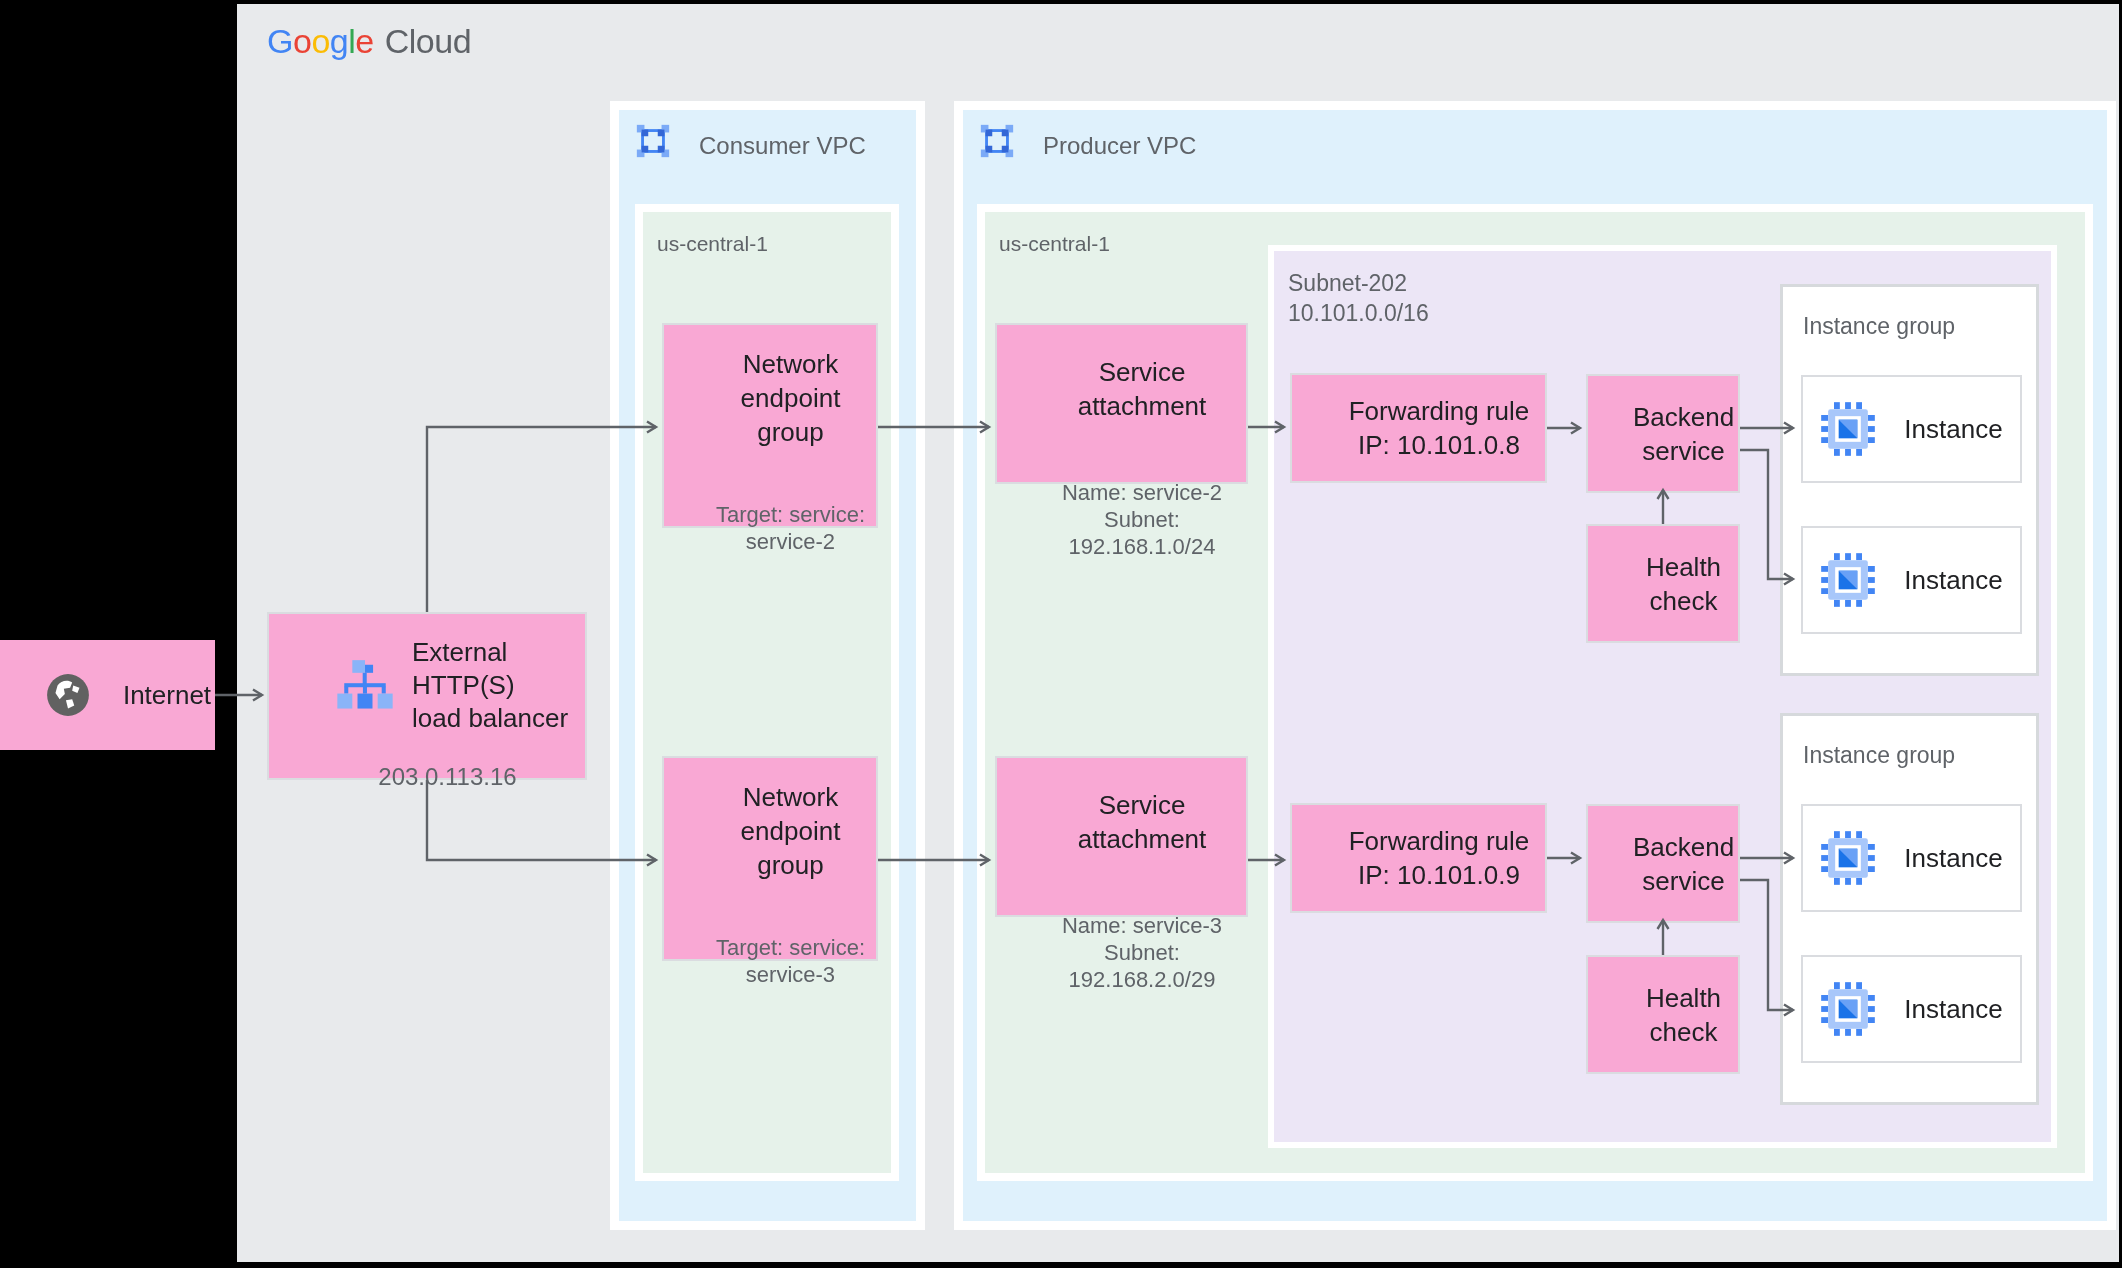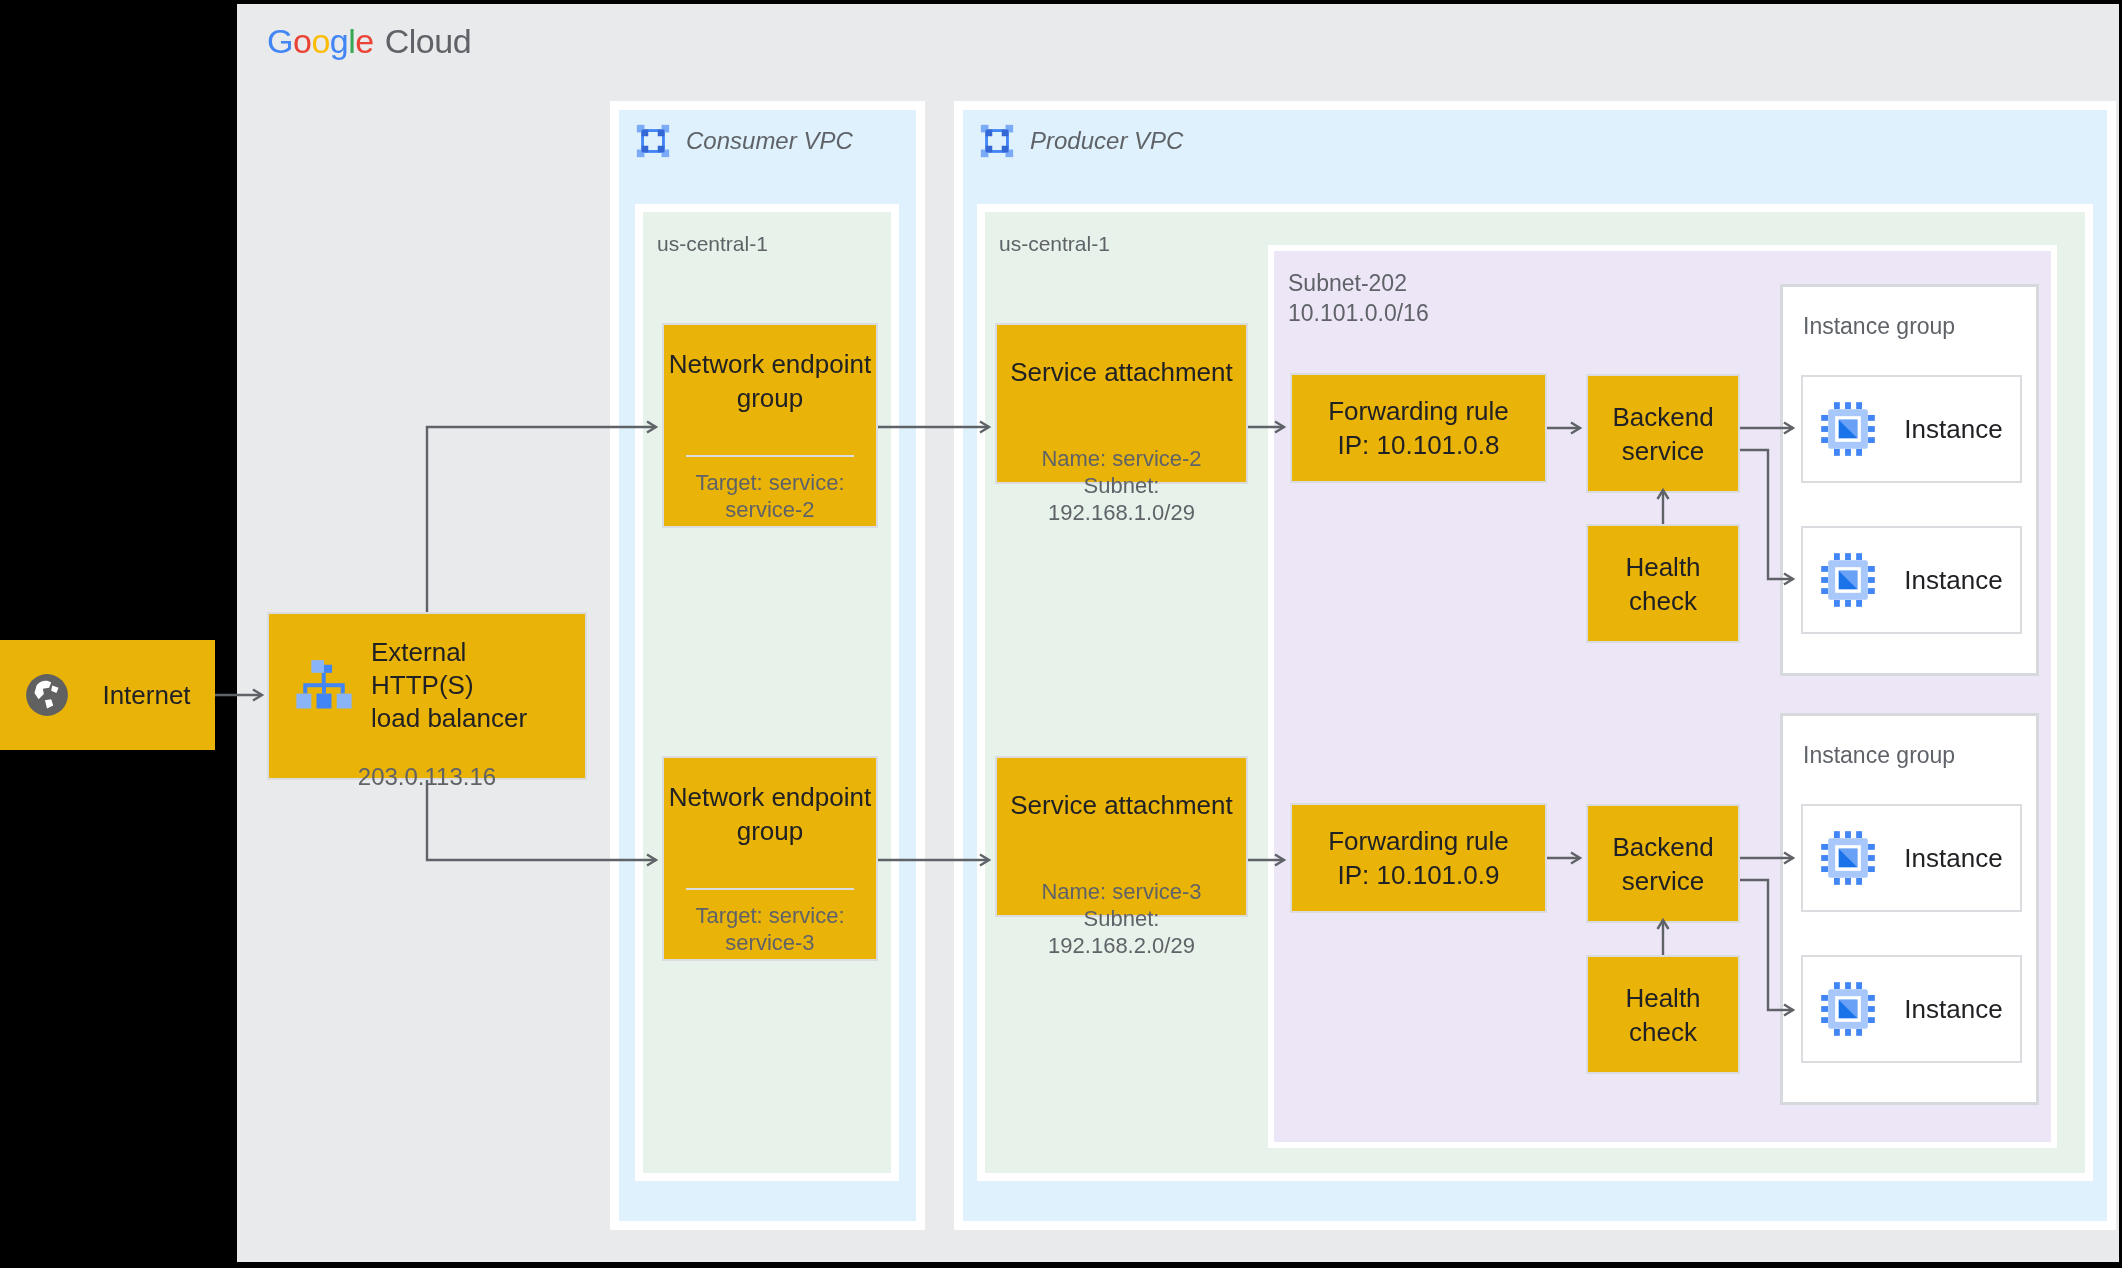--- a/index.html
+++ b/index.html
@@ -15,31 +15,31 @@
   
   .logo { left:267px; top:22px; font-size:34px; letter-spacing:-0.5px; display:flex; align-items:baseline; }
   .logo .g-word { font-weight:500; display:flex; }
   .logo .suffix { color:#5F6368; margin-left:11px; font-weight:400; }
   .c-blue{color:#4285F4}.c-red{color:#EA4335}.c-yellow{color:#FBBC05}.c-green{color:#34A853}
 
   
   .vpc { background:#DFF1FC; border:9px solid #fff; }
   .vpc-consumer { left:610px; top:101px; width:315px; height:1129px; }
   .vpc-producer { left:954px; top:101px; width:1162px; height:1129px; }
-  .vpc-header { position:absolute; left:15px; top:12px; display:flex; align-items:center; gap:14px;font-style:italic; }
+  .vpc-header { position:absolute; left:15px; top:12px; display:flex; align-items:flex-end; gap:27px; }
   .vpc-label { font-size:24px; color:#5F6368; }
   .region { background:#E6F2EA; border:8px solid #fff; }
   .region-consumer { left:635px; top:204px; width:264px; height:977px; }
   .region-producer { left:977px; top:204px; width:1116px; height:977px; }
   .region-label { position:absolute; left:14px; top:20px; font-size:21px; color:#5F6368; }
   .subnet { left:1268px; top:245px; width:789px; height:903px; background:#ECE6F6; border:6px solid #fff; }
   .subnet-label { position:absolute; left:14px; top:17px; font-size:23px; color:#5F6368; line-height:30px; white-space:pre-line; }
 
   
-  .node { background:#eab308; border:2px solid #DADCE0; display:flex; flex-direction:column; align-items:center; text-align:center; }
+  .node { background:#f9a8d4; border:2px solid #DADCE0; display:flex; flex-direction:column; align-items:center; text-align:center;padding-left:41px; }
   .title { font-size:26px; line-height:34px; color:#202124; }
   .sub { font-size:22px; line-height:27px; color:#5F6368; white-space:pre-line; }
   .divider { height:2px; background:#DADCE0; }
 
   .internet { left:0; top:640px; width:215px; height:110px; flex-direction:row; justify-content:center; align-items:center; gap:32px; border:none; }
   .internet .title { font-size:26px; }
 
   .lb { left:267px; top:612px; width:320px; height:168px; align-items:stretch; text-align:left; }
   .lb-top { display:flex; align-items:center; gap:17px; padding:22px 14px 0 25px; }
   .lb .title { line-height:33px; }
@@ -173,21 +173,21 @@
   <span class="title">Network endpoint group</span>
   <div class="divider"></div>
   <span class="sub">Target: service:
 service-2</span>
 </div>
 <div class="abs node sa sa-1">
   <span class="title">Service attachment</span>
   <div class="divider"></div>
   <span class="sub">Name: service-2
 Subnet:
-192.168.1.0/29</span>
+192.168.1.0/24</span>
 </div>
 <div class="abs node fr fr-1">
   <span class="title">Forwarding rule</span>
   <span class="title">IP: 10.101.0.8</span>
 </div>
 <div class="abs node bs bs-1">
   <span class="title">Backend service</span>
 </div>
 <div class="abs node hc hc-1">
   <span class="title">Health check</span>

